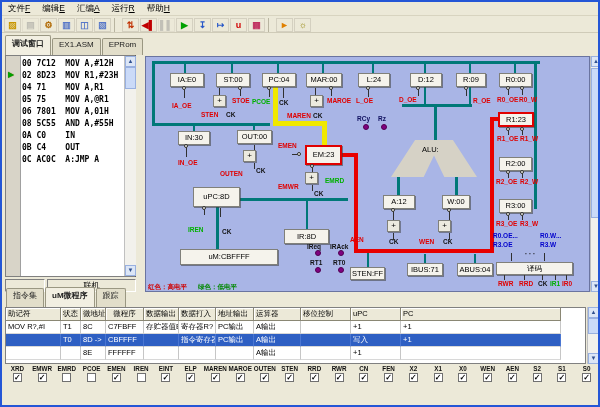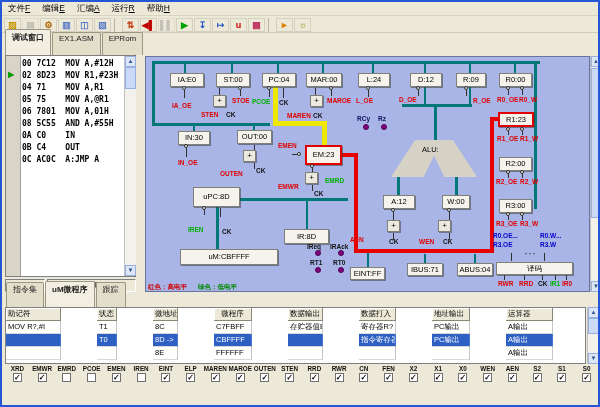--- a/index.html
+++ b/index.html
@@ -12,21 +12,21 @@
   .menu-item{padding:0 6px;cursor:default;}
   .menu-item u{text-decoration:underline;}
   #toolbar{position:absolute;left:0;top:15px;width:100%;height:16px;background:#ece9d8;display:flex;align-items:center;
            border-bottom:1px solid #cfcbb8;padding-left:2px;}
   .tb-icon{width:17px;height:14px;margin-right:1px;border:1px solid #d4d0c0;background:#ece9d8;
            font-size:9px;line-height:12px;text-align:center;font-weight:bold;cursor:default;overflow:hidden;}
   .tb-icon.disabled{opacity:.45;}
   .tb-sep{width:5px;height:14px;border-left:1px solid #b8b4a0;margin:0 3px 0 2px;}
   
   .tabstrip{position:absolute;display:flex;font-size:8px;height:14px;align-items:flex-end;}
-  .tab{padding:1px 6px 12px 6px;background:#e2deca;border:1px solid #9a9782;border-bottom:none;
+  .tab{padding:1px 6px 6px 6px;background:#e2deca;border:1px solid #9a9782;border-bottom:none;
        border-radius:2px 2px 0 0;margin-right:1px;color:#222;cursor:default;white-space:nowrap;}
   .tab.active{background:#f2efe2;font-weight:bold;position:relative;top:0;padding-top:2px;}
   
   #code-panel{position:absolute;left:3px;top:53px;width:131px;height:222px;background:#ffffff;
               border:1px solid #808080;border-right:1px solid #404040;}
   #gutter{position:absolute;left:0;top:0;width:15px;height:100%;background:#d8d4c8;border-right:1px solid #a0a0a0;}
   #code-lines{position:absolute;left:16px;top:2px;right:12px;font-family:"DejaVu Sans Mono",monospace;
               font-size:8px;font-weight:bold;line-height:12px;color:#000;white-space:pre;}
   .cur-arrow{position:absolute;left:2px;font-size:8px;color:#00a000;text-shadow:0 0 1px #806000;}
   .vscroll{position:absolute;background:#f2f1ec;border-left:1px solid #c0c0c0;}
@@ -47,21 +47,21 @@
            box-shadow:1px 1px 0 rgba(60,60,60,.5);font-size:8px;line-height:10px;text-align:center;color:#000;}
   .wire{position:absolute;}
   .dlabel{position:absolute;font-size:6.5px;font-weight:bold;line-height:1;white-space:nowrap;
           font-family:"Liberation Sans",sans-serif;}
   .pin{position:absolute;width:4px;height:4px;border:1px solid #303030;background:#f0f0e8;border-radius:50%;}
   .pdot{position:absolute;width:6px;height:6px;background:#800080;border-radius:50%;border:1px solid #500050;}
   #alu-shape{position:absolute;background:#d6d2c6;}
   #alu-label{position:absolute;font-size:7.5px;color:#000;}
   
   #bottom-table{position:absolute;left:3px;top:305px;width:581px;height:57px;background:#fff;border:1px solid #808080;}
-  .trow{display:flex;height:13px;font-size:7.5px;line-height:12px;color:#000;gap:36px;}
+  .trow{display:flex;height:13px;font-size:7.5px;line-height:12px;color:#000;}
   .trow.hdr .tcell{background:#ece9d8;border-right:1px solid #8a8774;border-bottom:1px solid #8a8774;
                    box-shadow:inset 1px 1px 0 #fff;font-weight:normal;}
   .tcell{flex:none;border-right:1px solid #c6c6c6;border-bottom:1px solid #d8d8d8;padding:0 2px;
          overflow:hidden;white-space:nowrap;}
   .trow.sel .tcell{background:#2e5fc3;color:#fff;border-right-color:#4a76d2;}
   
   #signals{position:absolute;left:3px;top:363px;width:594px;height:18px;display:flex;}
   .sig{flex:1;text-align:center;font-size:6.3px;font-weight:bold;color:#101010;line-height:7px;}
   .cbx{width:9px;height:9px;margin:1px auto 0 auto;background:#fff;border:1px solid #707070;
        font-size:8px;line-height:8px;color:#000;}
@@ -208,21 +208,21 @@
       <div class="dbox" style="left: 353px; top: 100px; width: 33px; height: 14px;">R2:00</div>
       <div class="dbox" style="left: 353px; top: 142px; width: 33px; height: 14px;">R3:00</div>
       <div class="dbox" style="left: 32px; top: 74px; width: 32px; height: 14px;">IN:30</div>
       <div class="dbox" style="left: 91px; top: 73px; width: 35px; height: 14px;">OUT:00</div>
       <div class="dbox red" style="left: 159px; top: 88px; width: 37px; height: 20px;">EM:23</div>
       <div class="dbox" style="left: 47px; top: 130px; width: 47px; height: 20px;">uPC:8D</div>
       <div class="dbox" style="left: 138px; top: 172px; width: 45px; height: 15px;">IR:8D</div>
       <div class="dbox" style="left: 34px; top: 192px; width: 98px; height: 16px;">uM:CBFFFF</div>
       <div class="dbox" style="left: 237px; top: 138px; width: 32px; height: 14px;">A:12</div>
       <div class="dbox" style="left: 296px; top: 138px; width: 28px; height: 14px;">W:00</div>
-      <div class="dbox" style="left: 204px; top: 210px; width: 35px; height: 13px;">EINT:FF</div>
+      <div class="dbox" style="left: 204px; top: 210px; width: 35px; height: 13px;">STEN:FF</div>
       <div class="dbox" style="left: 261px; top: 206px; width: 36px; height: 13px;">IBUS:71</div>
       <div class="dbox" style="left: 311px; top: 206px; width: 36px; height: 13px;">ABUS:04</div>
       <div class="dbox" style="left: 350px; top: 205px; width: 77px; height: 13px;">译码</div>
       <div class="plusbox" style="left: 67px; top: 38px;">+</div>
       <div class="plusbox" style="left: 164px; top: 38px;">+</div>
       <div class="plusbox" style="left: 97px; top: 93px;">+</div>
       <div class="plusbox" style="left: 159px; top: 115px;">+</div>
       <div class="plusbox" style="left: 241px; top: 163px;">+</div>
       <div class="plusbox" style="left: 292px; top: 163px;">+</div>
       <div class="dlabel" style="left: 26px; top: 46px; color: rgb(224, 0, 0);">IA_OE</div>

